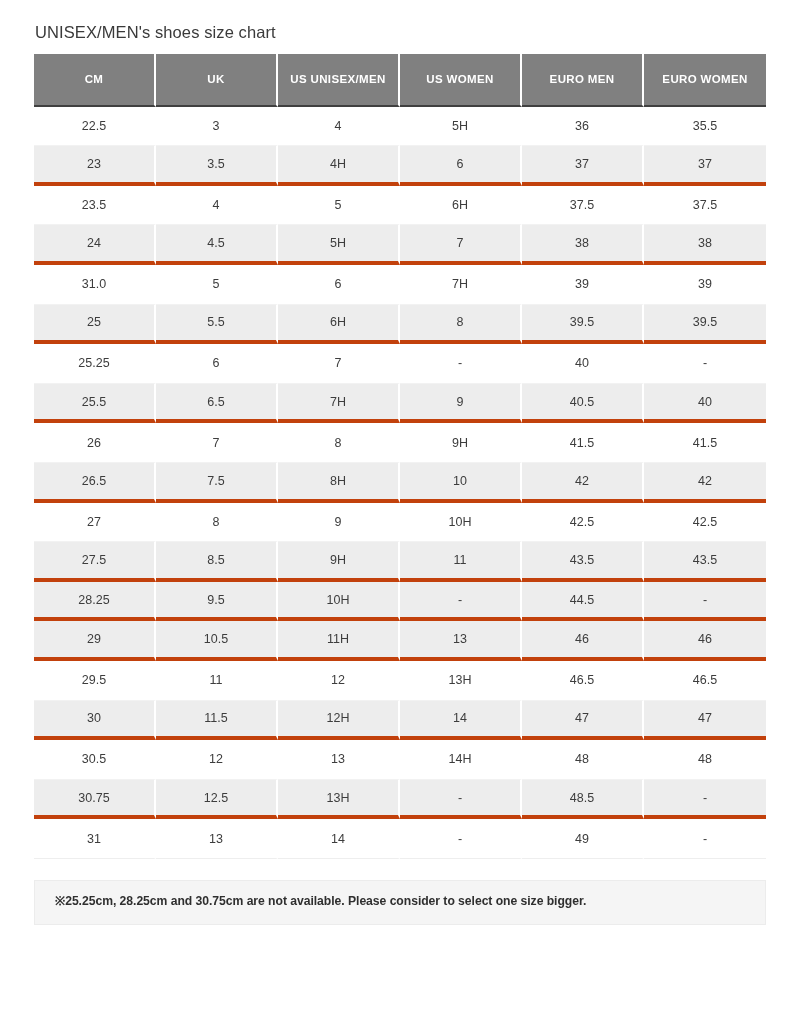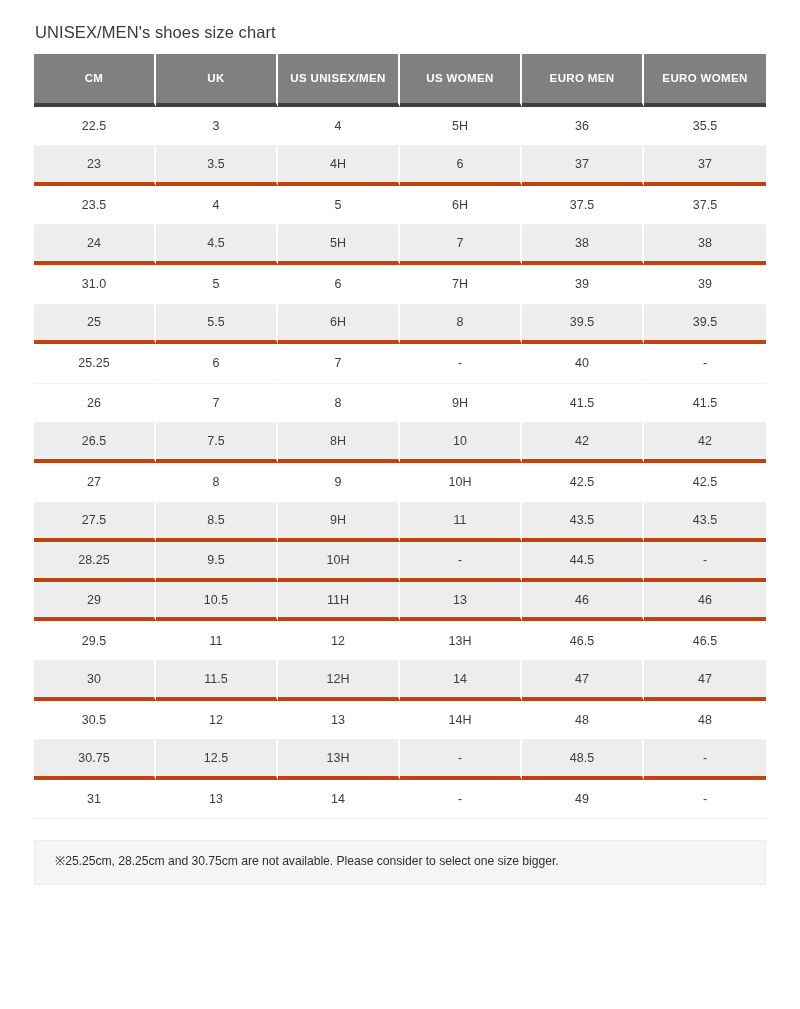--- a/index.html
+++ b/index.html
@@ -44,21 +44,21 @@
     color: #ffffff;
     font-size: 11.5px;
     font-weight: 700;
     letter-spacing: 0.35px;
     line-height: 1.32;
     text-align: center;
     vertical-align: middle;
     height: 53px;
     padding: 4px 2px;
     border-right: 2px solid #ffffff;
-    border-bottom: 4px solid #404040;
+    border-bottom: 2px solid #404040;
   }
   .size-table th:last-child { border-right: none; }
 
   .size-table td {
     font-size: 12.5px;
     color: #3d3d3d;
     text-align: center;
     vertical-align: middle;
     height: 39.6px;
     padding: 0 2px;
@@ -76,21 +76,21 @@
     border-bottom: 1px solid #eeeeee;
   }
 
   .note-bar {
     margin-top: 21px;
     width: 732px;
     background: #f5f5f5;
     border: 1px solid #ececec;
     padding: 13px 4px 14px 20px;
     font-size: 12.2px;
-    font-weight: 400;
+    font-weight: 700;
     color: #2f2f2f;
     letter-spacing: -0.05px;
     line-height: 1.3;
   }
 </style>
 </head>
 <body>
 
 <div class="page">
 
@@ -157,20 +157,28 @@
           <td>39.5</td>
         </tr>
         <tr>
           <td>25.25</td>
           <td>6</td>
           <td>7</td>
           <td>-</td>
           <td>40</td>
           <td>-</td>
         </tr>
+        <tr class="shaded">
+          <td>25.5</td>
+          <td>6.5</td>
+          <td>7H</td>
+          <td>9</td>
+          <td>40.5</td>
+          <td>40</td>
+        </tr>
         <tr>
           <td>26</td>
           <td>7</td>
           <td>8</td>
           <td>9H</td>
           <td>41.5</td>
           <td>41.5</td>
         </tr>
         <tr class="shaded">
           <td>26.5</td>

